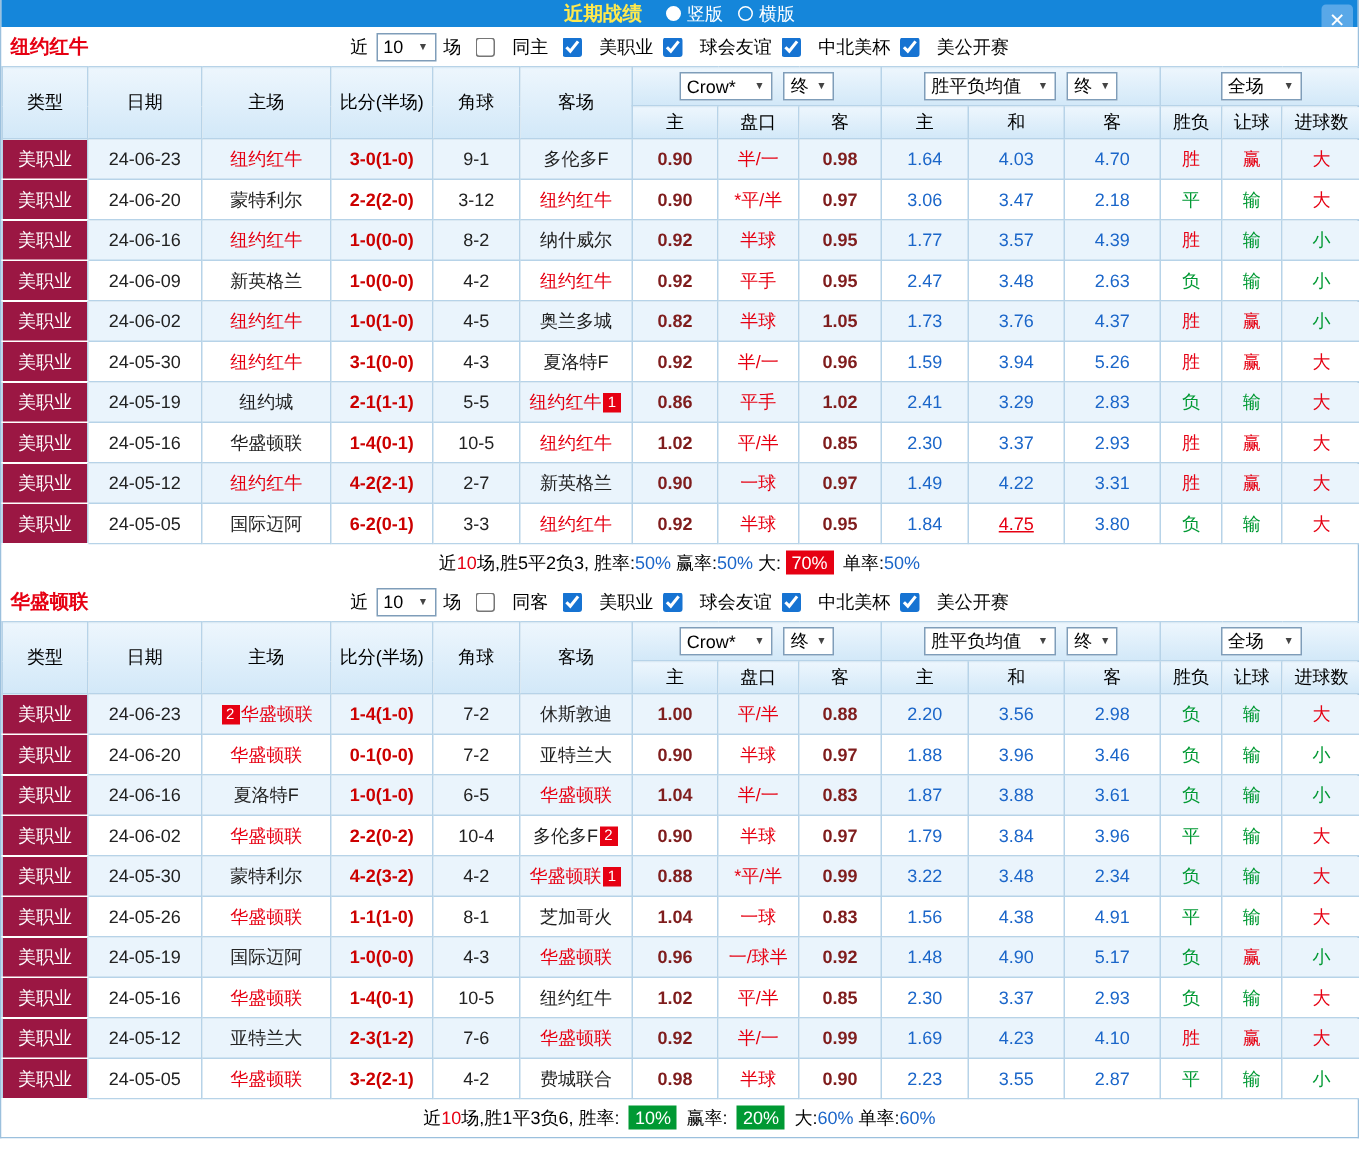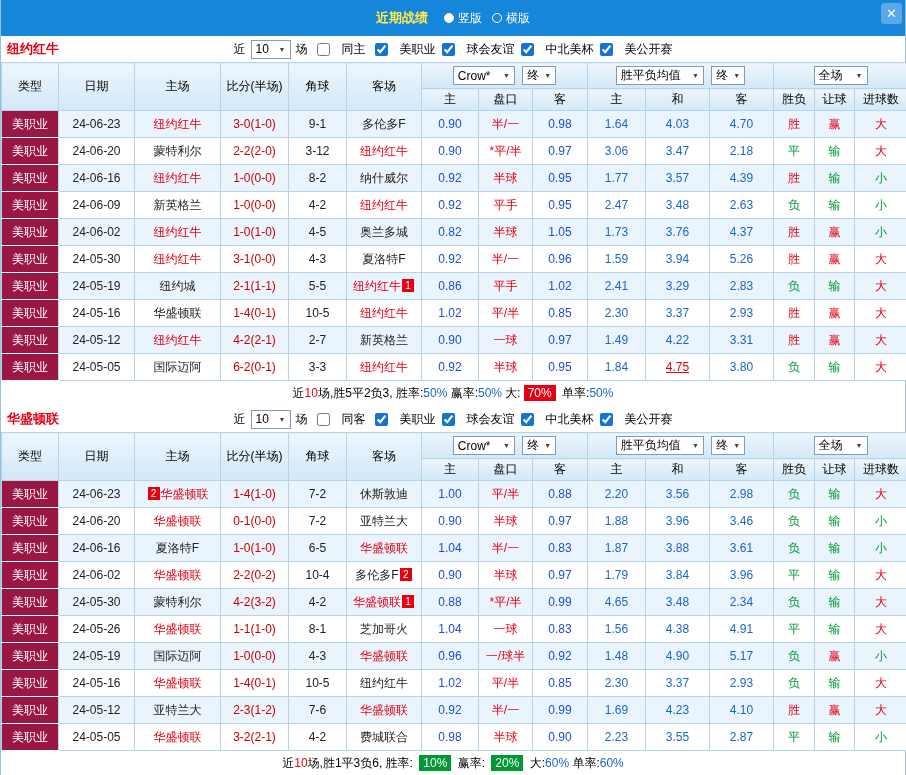--- a/index.html
+++ b/index.html
@@ -1,20 +1,20 @@
 <!DOCTYPE html>
 <html><head>
 <meta charset="utf-8">
 <style>
   *{margin:0;padding:0;box-sizing:border-box;}
   html,body{background:#fff;}
   body{width:906px;font-family:"Liberation Sans","DejaVu Sans",sans-serif;font-size:12px;color:#000;}
   .popup{width:906px;border:1px solid #9bc0dd;border-top:none;}
   
-  .topbar{height:36px;background:#1586da;display:flex;align-items:center;justify-content:center;position:relative;}
+  .topbar{height:18px;background:#1586da;display:flex;align-items:center;justify-content:center;position:relative;}
   .title{color:#ffe94d;font-weight:bold;font-size:13px;margin-right:6px;}
   .radio-label{display:inline-flex;align-items:center;gap:4px;color:#fff;margin-left:10px;cursor:pointer;}
   .radio{width:10px;height:10px;border:1px solid #fff;border-radius:50%;background:transparent;display:inline-block;}
   .radio.checked{background:#fff;}
   .close-btn{position:absolute;right:3px;top:3px;width:21px;height:21px;background:#59a8e8;color:#fff;
     font-size:13px;font-weight:bold;display:flex;align-items:center;justify-content:center;border-radius:3px;cursor:pointer;}
   
   .controls{height:26px;display:flex;align-items:center;position:relative;background:#fff;}
   .team-label{position:absolute;left:6px;color:#e60012;font-weight:bold;font-size:13px;}
   .controls-center{margin:0 auto;display:flex;align-items:center;gap:3px;}
@@ -34,23 +34,23 @@
   table{width:906px;border-collapse:collapse;table-layout:fixed;}
   th,td{border:1px solid #b7d3e8;text-align:center;overflow:hidden;white-space:nowrap;}
   thead th{background:linear-gradient(#edf6fd,#d2e8f8);font-weight:normal;}
   .hrow1 th{height:26px;}
   .hrow2 th{height:22px;}
   tbody td{height:27px;}
   tbody tr:nth-child(odd){background:#eaf4fc;}
   tbody tr:nth-child(even){background:#fff;}
   .type-cell{background:#9b1743;color:#fff;border-color:#fff #b7d3e8;}
   .date{color:#222;}
-  .score{color:#cc0000;}
+  .score{color:#cc0000;font-weight:bold;}
   .corner{color:#222;}
-  .odds-b{color:#1d4ed8;}
+  .odds-b{color:#7f1d1d;font-weight:bold;}
   .line{color:#e60012;}
   .odds-e{color:#1b66c9;}
   .c-red{color:#e60012;}
   .c-green{color:#009933;}
   .team-red{color:#e60012;}
   .team-plain{color:#222;}
   .badge{display:inline-block;background:#e60012;color:#fff;font-size:10px;line-height:13px;min-width:12px;
     padding:0 1px;margin:0 1px;vertical-align:1px;}
   .alert{color:#e60012 !important;text-decoration:underline;}
   
@@ -526,21 +526,21 @@
           <tr>
             <td class="type-cell">美职业</td>
             <td class="date">24-05-30</td>
             <td><span class="team-plain">蒙特利尔</span></td>
             <td class="score">4-2(3-2)</td>
             <td class="corner">4-2</td>
             <td><span class="team-red">华盛顿联</span><span class="badge">1</span></td>
             <td class="odds-b">0.88</td>
             <td class="line">*平/半</td>
             <td class="odds-b">0.99</td>
-            <td class="odds-e">4.65</td>
+            <td class="odds-e">3.22</td>
             <td class="odds-e">3.48</td>
             <td class="odds-e">2.34</td>
             <td class="c-green">负</td>
             <td class="c-green">输</td>
             <td class="c-red">大</td>
           </tr>
           <tr>
             <td class="type-cell">美职业</td>
             <td class="date">24-05-26</td>
             <td><span class="team-red">华盛顿联</span></td>

